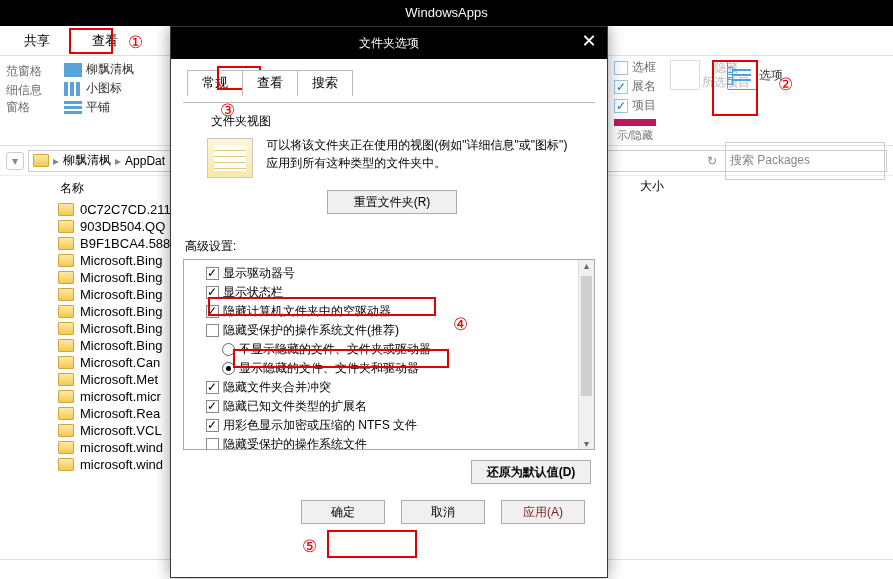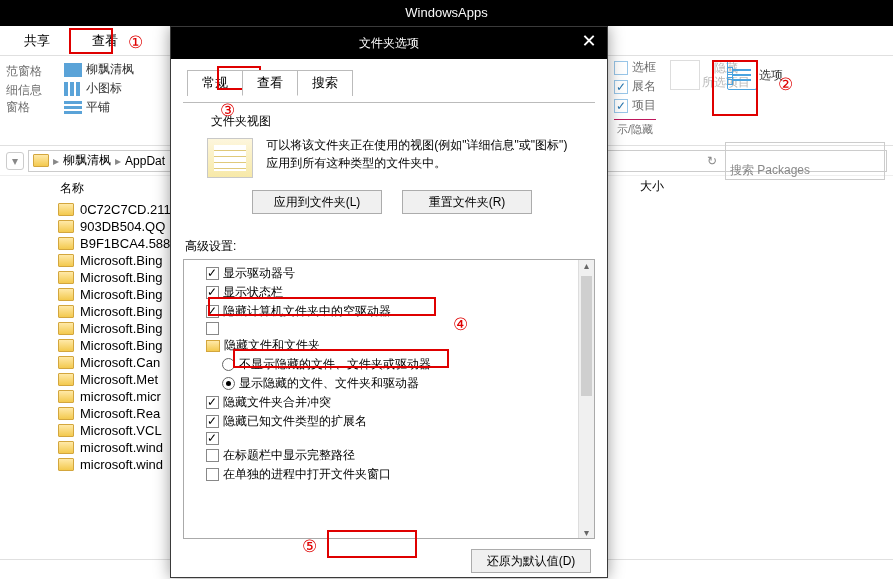--- a/index.html
+++ b/index.html
@@ -16,21 +16,21 @@
   .ribbon-big { display: flex; flex-direction: row; align-items: center; gap: 2px; padding: 2px 8px; font-size: 12px; }
   .opt-icon { width: 30px; height: 30px; border:1px solid #4aa3df; border-radius:2px; display:flex; flex-direction:column; justify-content:center; align-items:center; gap:3px;}
   .opt-icon span{ width:18px; height:2px; background:#4aa3df; position:relative;}
   .opt-icon span:before{content:"";position:absolute;left:-6px;top:-2px;width:4px;height:6px;border:1px solid #4aa3df;}
   .chk{width:14px;height:14px;border:1px solid #99c6e8;display:inline-block;vertical-align:middle;}
   .chk.on:after{content:"✓";color:#2a77b0;font-size:12px;line-height:12px;display:block;text-align:center;}
 
   .pathbar { height: 30px; display:flex; align-items:center; border-bottom:1px solid #eee; padding:0 6px; gap:4px;}
   .path-nav{width:18px;height:18px;border:1px solid #ccc;border-radius:3px;display:inline-block;text-align:center;line-height:16px;color:#888;}
   .path-box{flex:1;height:22px;border:1px solid #ccc;display:flex;align-items:center;padding:0 4px;gap:4px;}
-  .path-search{width:160px;height:38px;border:1px solid #ccc;padding:0 4px;color:#888;display:flex;align-items:flex-end;}
+  .path-search{width:160px;height:38px;border:1px solid #ccc;padding:0 4px;color:#888;display:flex;align-items:center;}
   .folder-sm{width:16px;height:13px;background:linear-gradient(#ffe9a8,#f3c94e);border:1px solid #d3a63d;display:inline-block;border-radius:1px;}
 
   .filepane{display:flex;height:calc(579px - 26px - 30px - 90px - 30px - 20px);}
   .filelisthdr{padding:4px 0 4px 60px;font-size:12px;color:#000;}
   .filelisthdr2{position:absolute;left:640px;top:178px;font-size:12px;}
   .filelist{padding-left:58px;}
   .filerow{display:flex;align-items:center;gap:6px;padding:1px 0;font-size:13px;color:#000;}
 
   .statusbar{position:absolute;bottom:0;left:0;right:0;height:20px;border-top:1px solid #e0e0e0;background:#fff;}
 
@@ -51,21 +51,21 @@
   .fv-box{padding:6px 0 12px 6px;}
   .fv-icon{width:46px;height:40px;border:1px solid #c8c8c8;display:inline-block;background:linear-gradient(#fdf6dd,#f7e9a8);vertical-align:top;margin:6px 10px 0 18px;position:relative;}
   .fv-icon:after{content:"";position:absolute;left:6px;top:6px;right:6px;bottom:6px;background:repeating-linear-gradient(#fff,#fff 5px,#e0c97a 5px,#e0c97a 6px);}
   .fv-text{display:inline-block;vertical-align:top;width:310px;font-size:12px;line-height:1.5;padding-top:4px;color:#000;}
   .fv-btns{display:flex;gap:20px;justify-content:center;margin:12px 0 4px;}
   .dlg-btn{min-width:130px;height:24px;border:1px solid #acacac;background:#f0f0f0;font-size:12px;display:flex;align-items:center;justify-content:center;}
   .dlg-btn.sm{min-width:84px;}
   .dlg-btn.dis{color:#7f1d1d;}
 
   .adv-label{font-size:12px;margin:8px 0 4px 2px;}
-  .adv-list{border:1px solid #aaa;height:280px;overflow:hidden;position:relative;padding:4px 2px;text-align:center;}
+  .adv-list{border:1px solid #aaa;height:191px;overflow:hidden;position:relative;padding:4px 2px;text-align:center;}
   .adv-item{display:flex;align-items:center;gap:4px;padding:1px 0;font-size:12px;color:#000;}
   .ck{width:13px;height:13px;border:1px solid #888;display:inline-block;position:relative;flex:none;}
   .ck.on:after{content:"✓";position:absolute;left:0;top:-2px;font-size:12px;}
   .rd{width:13px;height:13px;border:1px solid #666;border-radius:50%;display:inline-block;position:relative;flex:none;}
   .rd.on:after{content:"";position:absolute;left:3px;top:3px;width:5px;height:5px;background:#000;border-radius:50%;}
   .fold-ic{width:14px;height:12px;background:linear-gradient(#ffe9a8,#f3c94e);border:1px solid #d3a63d;display:inline-block;}
   .adv-sb{position:absolute;right:0;top:0;bottom:0;width:16px;background:#f0f0f0;border-left:1px solid #ddd;}
   .adv-sb:before,.adv-sb:after{content:"▴";position:absolute;left:0;right:0;text-align:center;font-size:10px;color:#666;}
   .adv-sb:before{top:0;} .adv-sb:after{content:"▾";bottom:0;}
   .adv-sb .thumb{position:absolute;left:2px;right:2px;top:16px;height:120px;background:#cfcfcf;}
@@ -116,21 +116,21 @@
         <span>选框</span>
       </div>
     <div class="ribbon-row">
         <span class="chk on"></span>
         <span>展名</span>
       </div>
     <div class="ribbon-row">
         <span class="chk on"></span>
         <span>项目</span>
       </div>
-    <div style="text-align:center;font-size:11px;margin-top:4px;border-top:1px solid #be185d;padding-top:2px;">示/隐藏</div>
+    <div style="text-align:center;font-size:11px;margin-top:4px;border-top:7px solid #be185d;padding-top:2px;">示/隐藏</div>
   </div>
   <div class="ribbon-big" style="position:absolute;left:662px;top:2px;color:#b9b9b9;">
     <div style="width:30px;height:30px;border:1px solid #ddd;"></div>
     <div style="white-space:pre-line;text-align:center;line-height:1.2;">隐藏
 所选项目</div>
   </div>
   <div class="ribbon-big" style="position:absolute;left:719px;top:2px;color:#333;">
     <div class="opt-icon">
         <span></span>
         <span></span>
@@ -240,21 +240,20 @@
     </div>
     <div class="dlg-tabline"></div>
 
     <div class="fv-box">
       <div style="font-size:12px;margin:4px 0 2px 22px;">文件夹视图</div>
       <div>
         <span class="fv-icon"></span>
         <span class="fv-text">可以将该文件夹正在使用的视图(例如"详细信息"或"图标")应用到所有这种类型的文件夹中。</span>
       </div>
       <div class="fv-btns">
-        <div class="dlg-btn">应用到文件夹(L)</div>
         <div class="dlg-btn">重置文件夹(R)</div>
       </div>
     </div>
 
     <div class="adv-label">高级设置:</div>
     <div class="adv-list" id="advlist">
       <div class="adv-sb">
           <div class="thumb"></div>
         </div>
     <div class="adv-item">
@@ -268,25 +267,21 @@
           <span>显示状态栏</span>
         </div>
         <div class="adv-item">
           <span style="width:16px;flex:none;"></span>
           <span class="ck on"></span>
           <span>隐藏计算机文件夹中的空驱动器</span>
         </div>
         <div class="adv-item">
           <span style="width:16px;flex:none;"></span>
           <span class="ck"></span>
-        </div>
-        <div class="adv-item">
-          <span style="width:16px;flex:none;"></span>
-          <span class="fold-ic"></span>
-          <span>隐藏文件和文件夹</span>
+          <span>隐藏受保护的操作系统文件(推荐)</span>
         </div>
         <div class="adv-item">
           <span style="width:32px;flex:none;"></span>
           <span class="rd"></span>
           <span>不显示隐藏的文件、文件夹或驱动器</span>
         </div>
         <div class="adv-item">
           <span style="width:32px;flex:none;"></span>
           <span class="rd on"></span>
           <span>显示隐藏的文件、文件夹和驱动器</span>
@@ -297,35 +292,36 @@
           <span>隐藏文件夹合并冲突</span>
         </div>
         <div class="adv-item">
           <span style="width:16px;flex:none;"></span>
           <span class="ck on"></span>
           <span>隐藏已知文件类型的扩展名</span>
         </div>
         <div class="adv-item">
           <span style="width:16px;flex:none;"></span>
           <span class="ck on"></span>
+          <span>用彩色显示加密或压缩的 NTFS 文件</span>
         </div>
         <div class="adv-item">
           <span style="width:16px;flex:none;"></span>
           <span class="ck"></span>
-          <span>在标题栏中显示完整路径</span>
+          <span>隐藏受保护的操作系统文件</span>
         </div>
         <div class="adv-item">
           <span style="width:16px;flex:none;"></span>
           <span class="ck"></span>
           <span>在单独的进程中打开文件夹窗口</span>
         </div>
       </div>
 
     <div class="restore-row">
-      <div class="dlg-btn" style="min-width:120px;">还原为默认值(D)</div>
+      <div class="dlg-btn" style="min-width:120px;font-weight:bold;">还原为默认值(D)</div>
     </div>
     <div class="action-row">
       <div class="dlg-btn sm">确定</div>
       <div class="dlg-btn sm">取消</div>
       <div class="dlg-btn sm dis">应用(A)</div>
     </div>
   </div>
 </div>
 
 <div class="hl" style="left:69px;top:28px;width:44px;height:26px;"></div>

